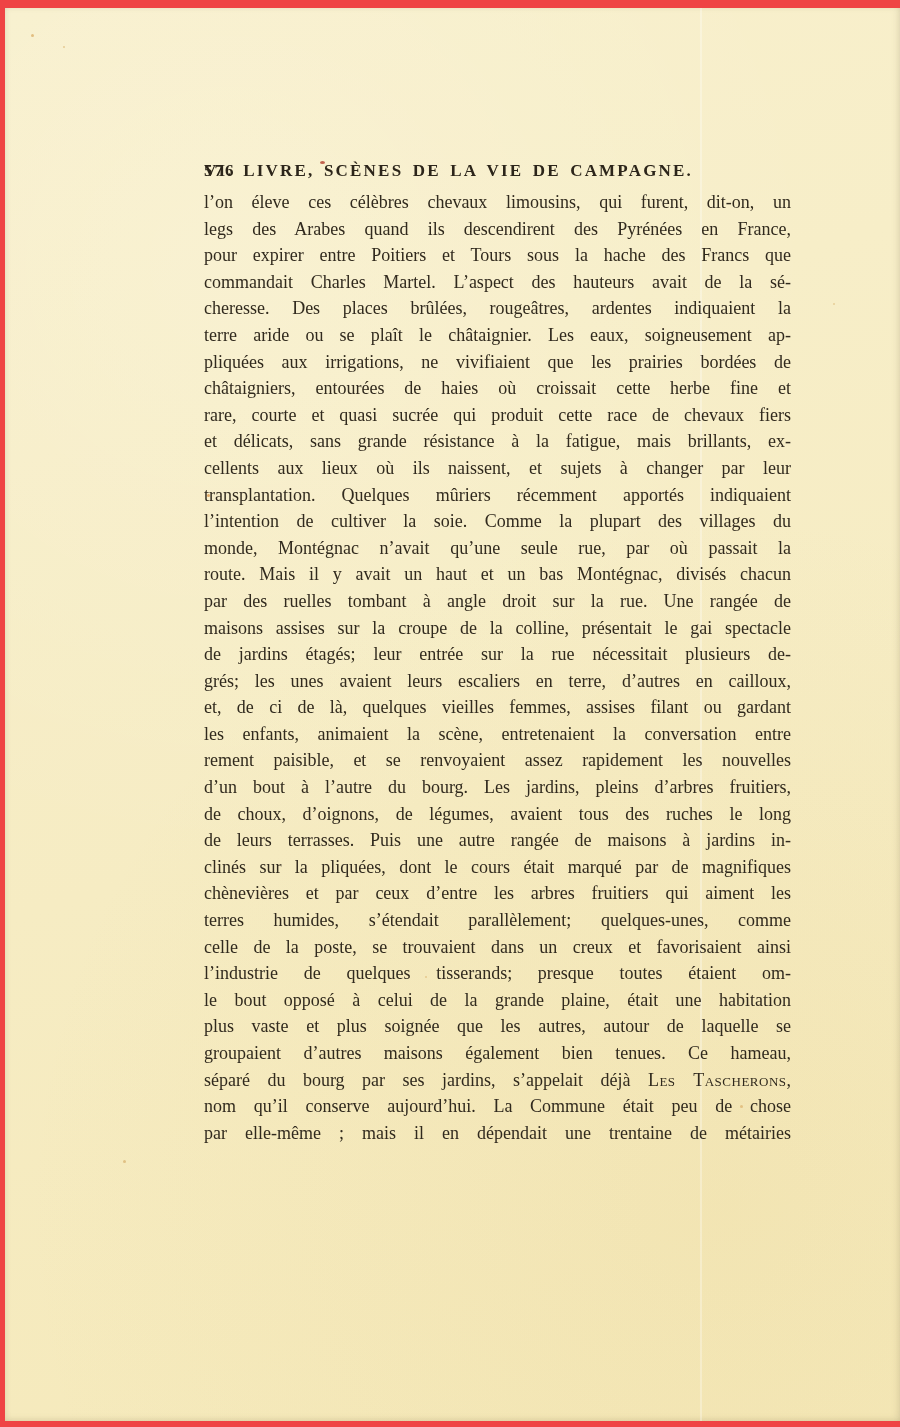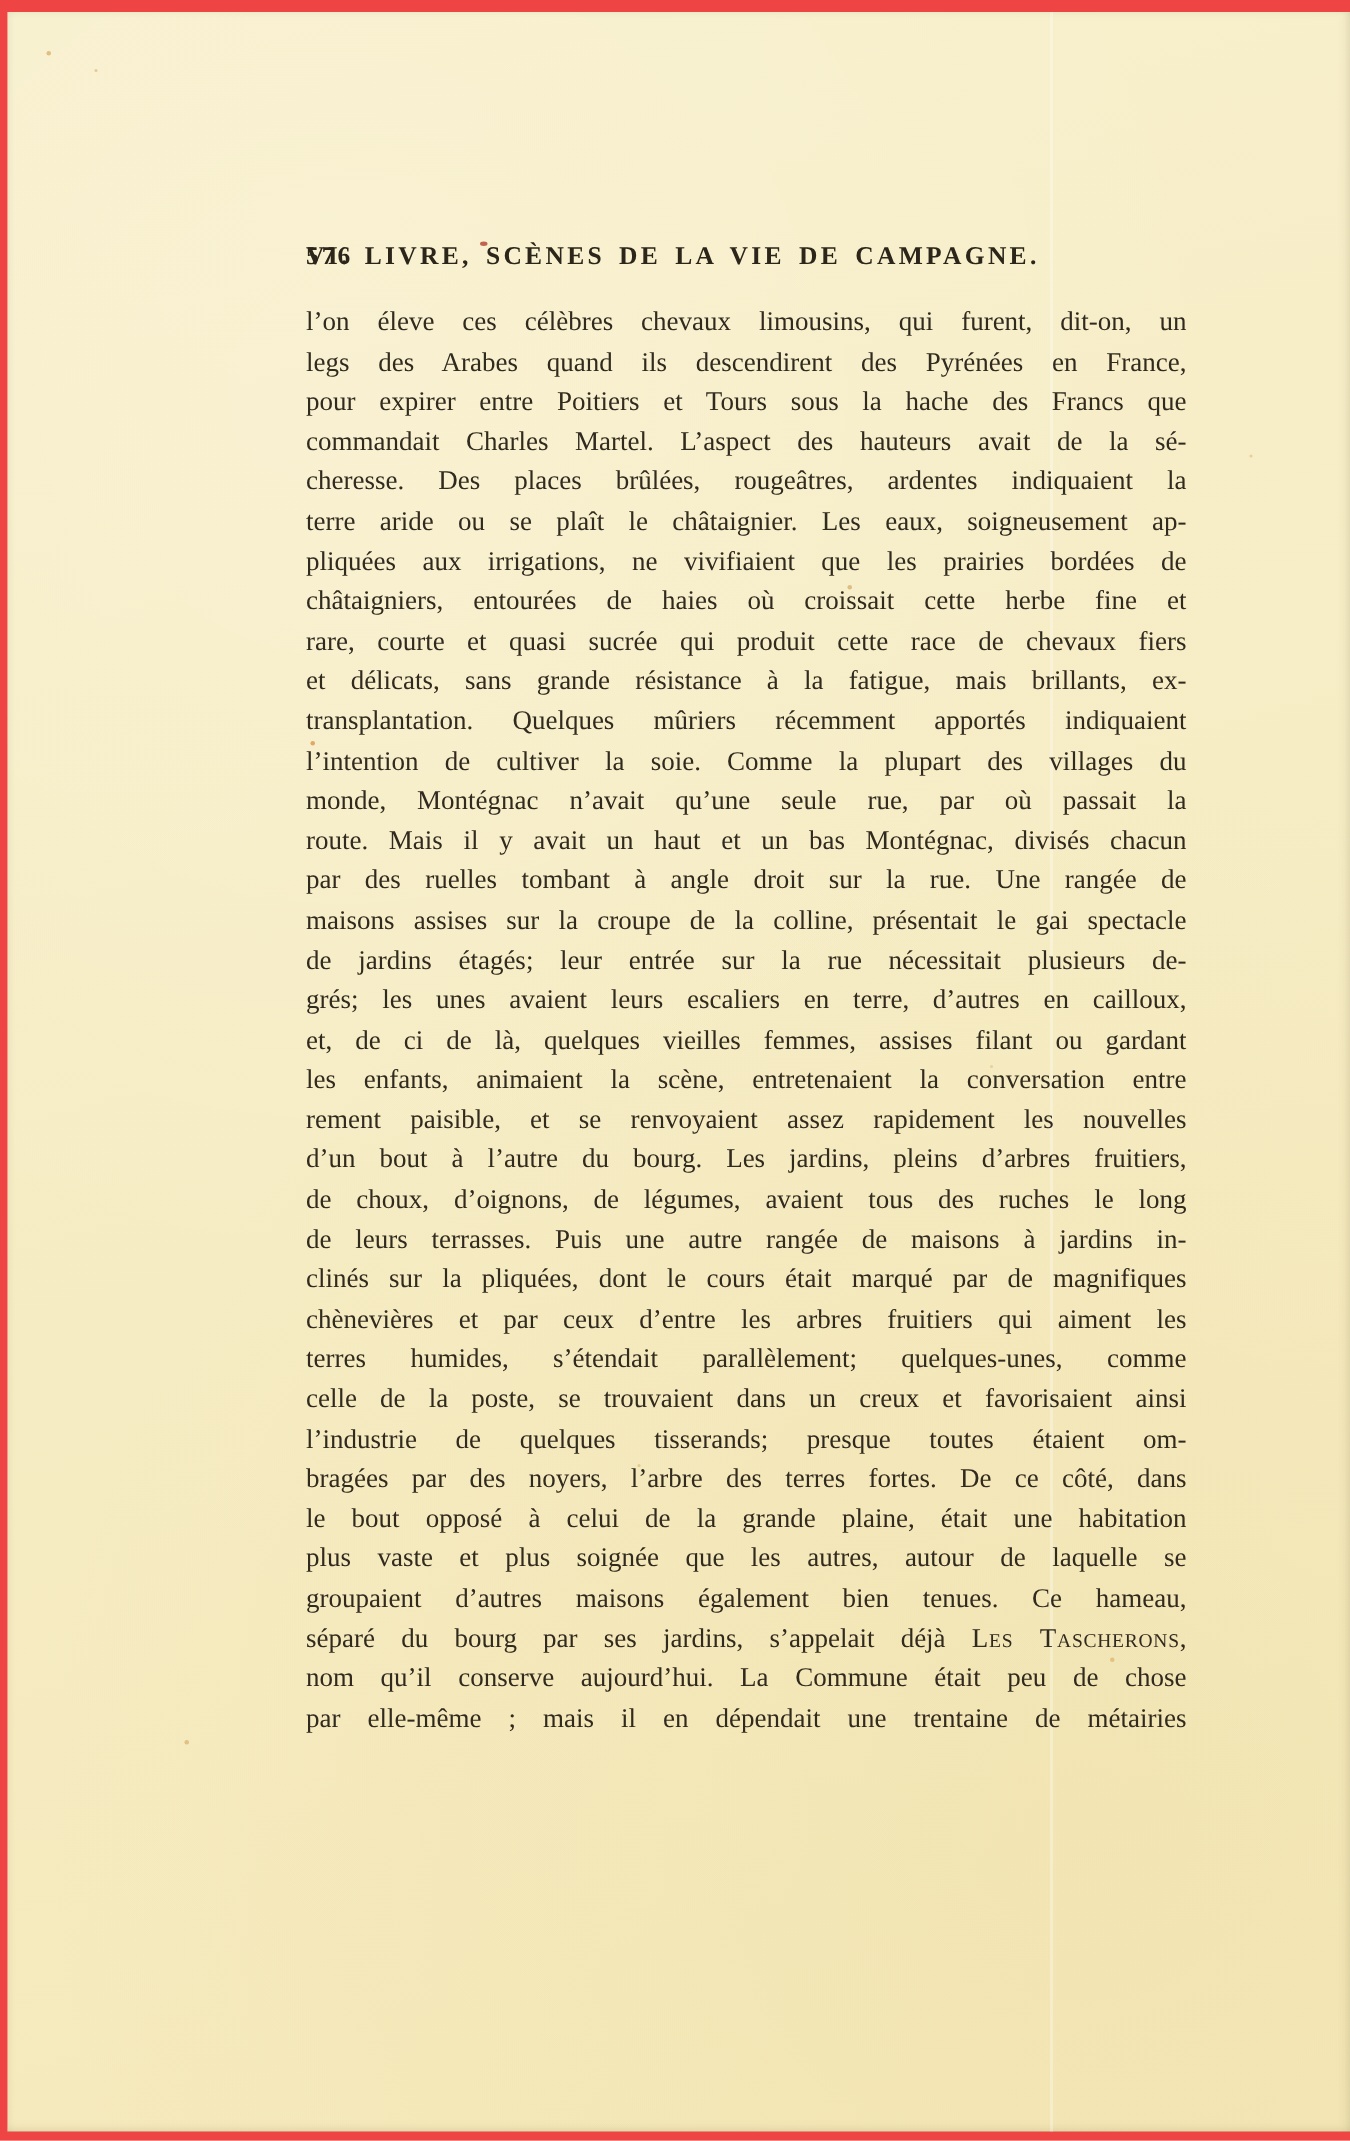--- a/index.html
+++ b/index.html
@@ -59,21 +59,21 @@
     letter-spacing: 2px;
   }
   .running-title {
     display: block;
     text-align: left;
     letter-spacing: 2.2px;
     word-spacing: 3px;
     white-space: nowrap;
   }
   .textblock {
-    margin-top: 17px;
+    margin-top: 5px;
     font-size: 18px;
   }
   .line {
     height: 26.6px;
     line-height: 26.6px;
     text-align: justify;
     text-align-last: justify;
     overflow: hidden;
     color: #312a1e;
   }
@@ -107,40 +107,40 @@
           <div class="line"><span>l’on éleve ces célèbres chevaux limousins, qui furent, dit-on, un</span></div>
           <div class="line"><span>legs des Arabes quand ils descendirent des Pyrénées en France,</span></div>
           <div class="line"><span>pour expirer entre Poitiers et Tours sous la hache des Francs que</span></div>
           <div class="line"><span>commandait Charles Martel. L’aspect des hauteurs avait de la sé-</span></div>
           <div class="line"><span>cheresse. Des places brûlées, rougeâtres, ardentes indiquaient la</span></div>
           <div class="line"><span>terre aride ou se plaît le châtaignier. Les eaux, soigneusement ap-</span></div>
           <div class="line"><span>pliquées aux irrigations, ne vivifiaient que les prairies bordées de</span></div>
           <div class="line"><span>châtaigniers, entourées de haies où croissait cette herbe fine et</span></div>
           <div class="line"><span>rare, courte et quasi sucrée qui produit cette race de chevaux fiers</span></div>
           <div class="line"><span>et délicats, sans grande résistance à la fatigue, mais brillants, ex-</span></div>
+          <div class="line"><span>cellents aux lieux où ils naissent, et sujets à changer par leur</span></div>
           <div class="line"><span>transplantation. Quelques mûriers récemment apportés indiquaient</span></div>
           <div class="line"><span>l’intention de cultiver la soie. Comme la plupart des villages du</span></div>
           <div class="line"><span>monde, Montégnac n’avait qu’une seule rue, par où passait la</span></div>
           <div class="line"><span>route. Mais il y avait un haut et un bas Montégnac, divisés chacun</span></div>
           <div class="line"><span>par des ruelles tombant à angle droit sur la rue. Une rangée de</span></div>
           <div class="line"><span>maisons assises sur la croupe de la colline, présentait le gai spectacle</span></div>
           <div class="line"><span>de jardins étagés; leur entrée sur la rue nécessitait plusieurs de-</span></div>
           <div class="line"><span>grés; les unes avaient leurs escaliers en terre, d’autres en cailloux,</span></div>
           <div class="line"><span>et, de ci de là, quelques vieilles femmes, assises filant ou gardant</span></div>
           <div class="line"><span>les enfants, animaient la scène, entretenaient la conversation entre</span></div>
           <div class="line"><span>rement paisible, et se renvoyaient assez rapidement les nouvelles</span></div>
           <div class="line"><span>d’un bout à l’autre du bourg. Les jardins, pleins d’arbres fruitiers,</span></div>
           <div class="line"><span>de choux, d’oignons, de légumes, avaient tous des ruches le long</span></div>
           <div class="line"><span>de leurs terrasses. Puis une autre rangée de maisons à jardins in-</span></div>
           <div class="line"><span>clinés sur la pliquées, dont le cours était marqué par de magnifiques</span></div>
           <div class="line"><span>chènevières et par ceux d’entre les arbres fruitiers qui aiment les</span></div>
           <div class="line"><span>terres humides, s’étendait parallèlement; quelques-unes, comme</span></div>
           <div class="line"><span>celle de la poste, se trouvaient dans un creux et favorisaient ainsi</span></div>
           <div class="line"><span>l’industrie de quelques tisserands; presque toutes étaient om-</span></div>
-          <div class="line"><span>bragées par des noyers, l’arbre des terres fortes. De ce côté, dans</span></div>
           <div class="line"><span>le bout opposé à celui de la grande plaine, était une habitation</span></div>
           <div class="line"><span>plus vaste et plus soignée que les autres, autour de laquelle se</span></div>
           <div class="line"><span>groupaient d’autres maisons également bien tenues. Ce hameau,</span></div>
           <div class="line"><span>séparé du bourg par ses jardins, s’appelait déjà </span><span class="smallcaps">Les Tascherons</span><span>,</span></div>
           <div class="line"><span>nom qu’il conserve aujourd’hui. La Commune était peu de chose</span></div>
           <div class="line"><span>par elle-même ; mais il en dépendait une trentaine de métairies</span></div>
         </div>
     </div>
   </div>
 </div>

